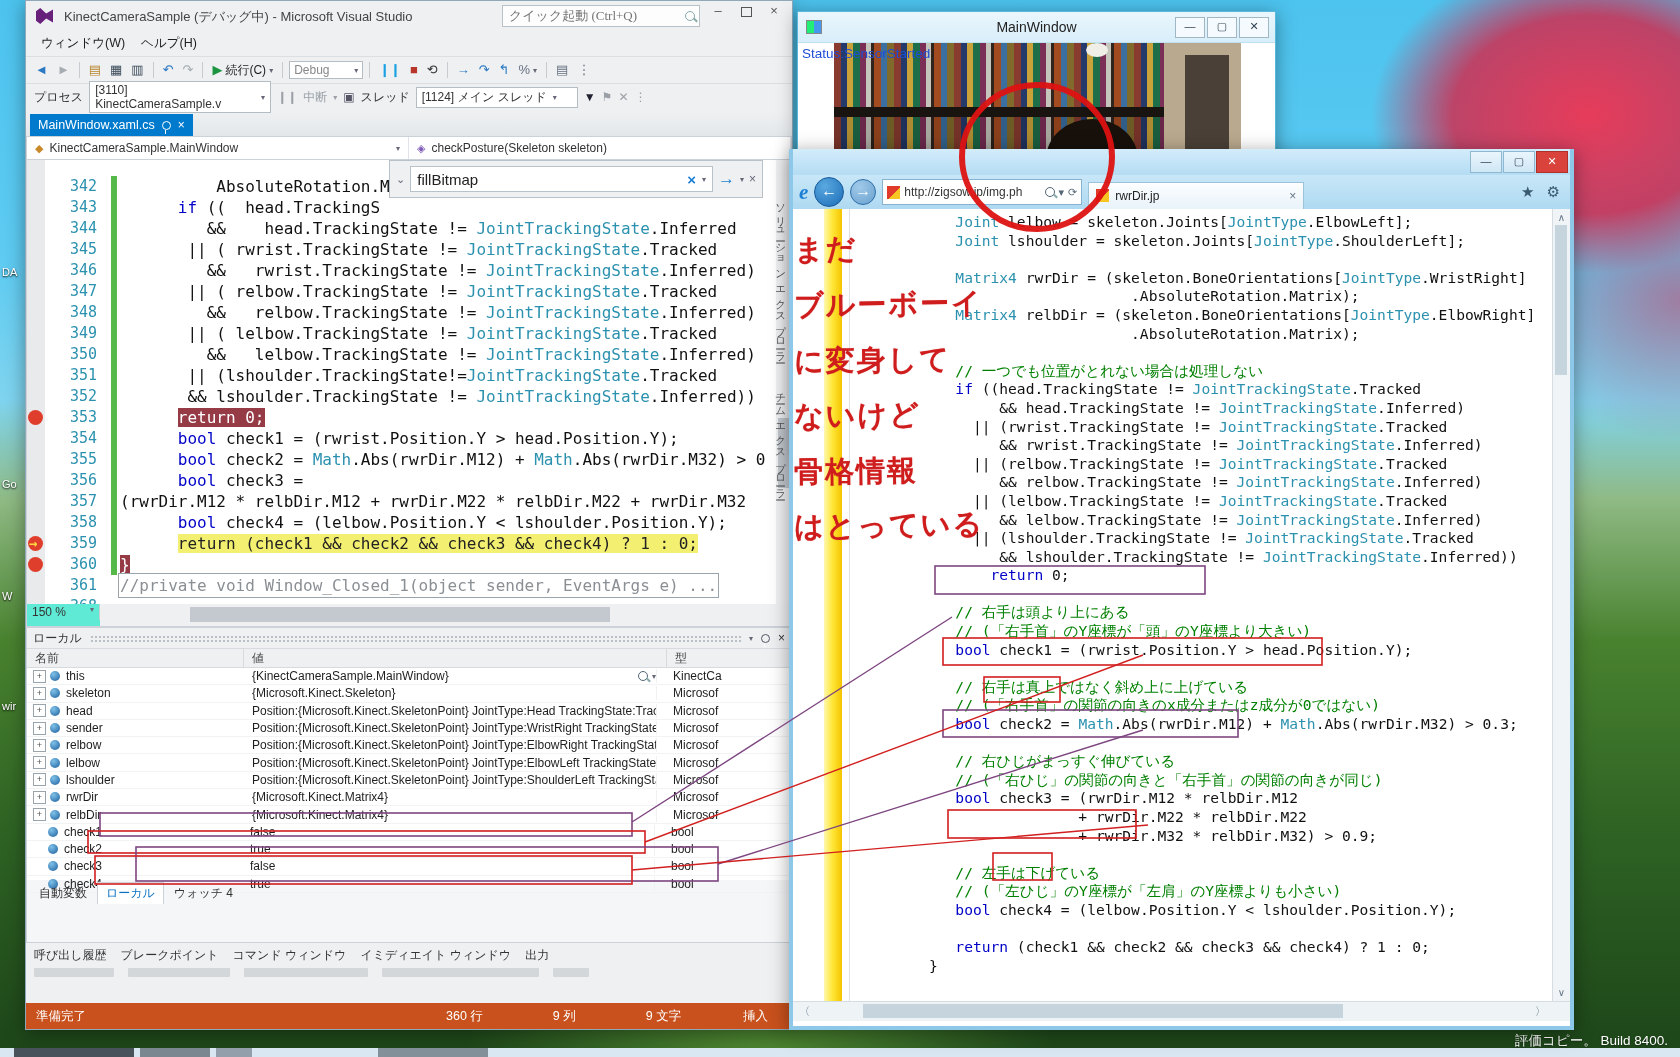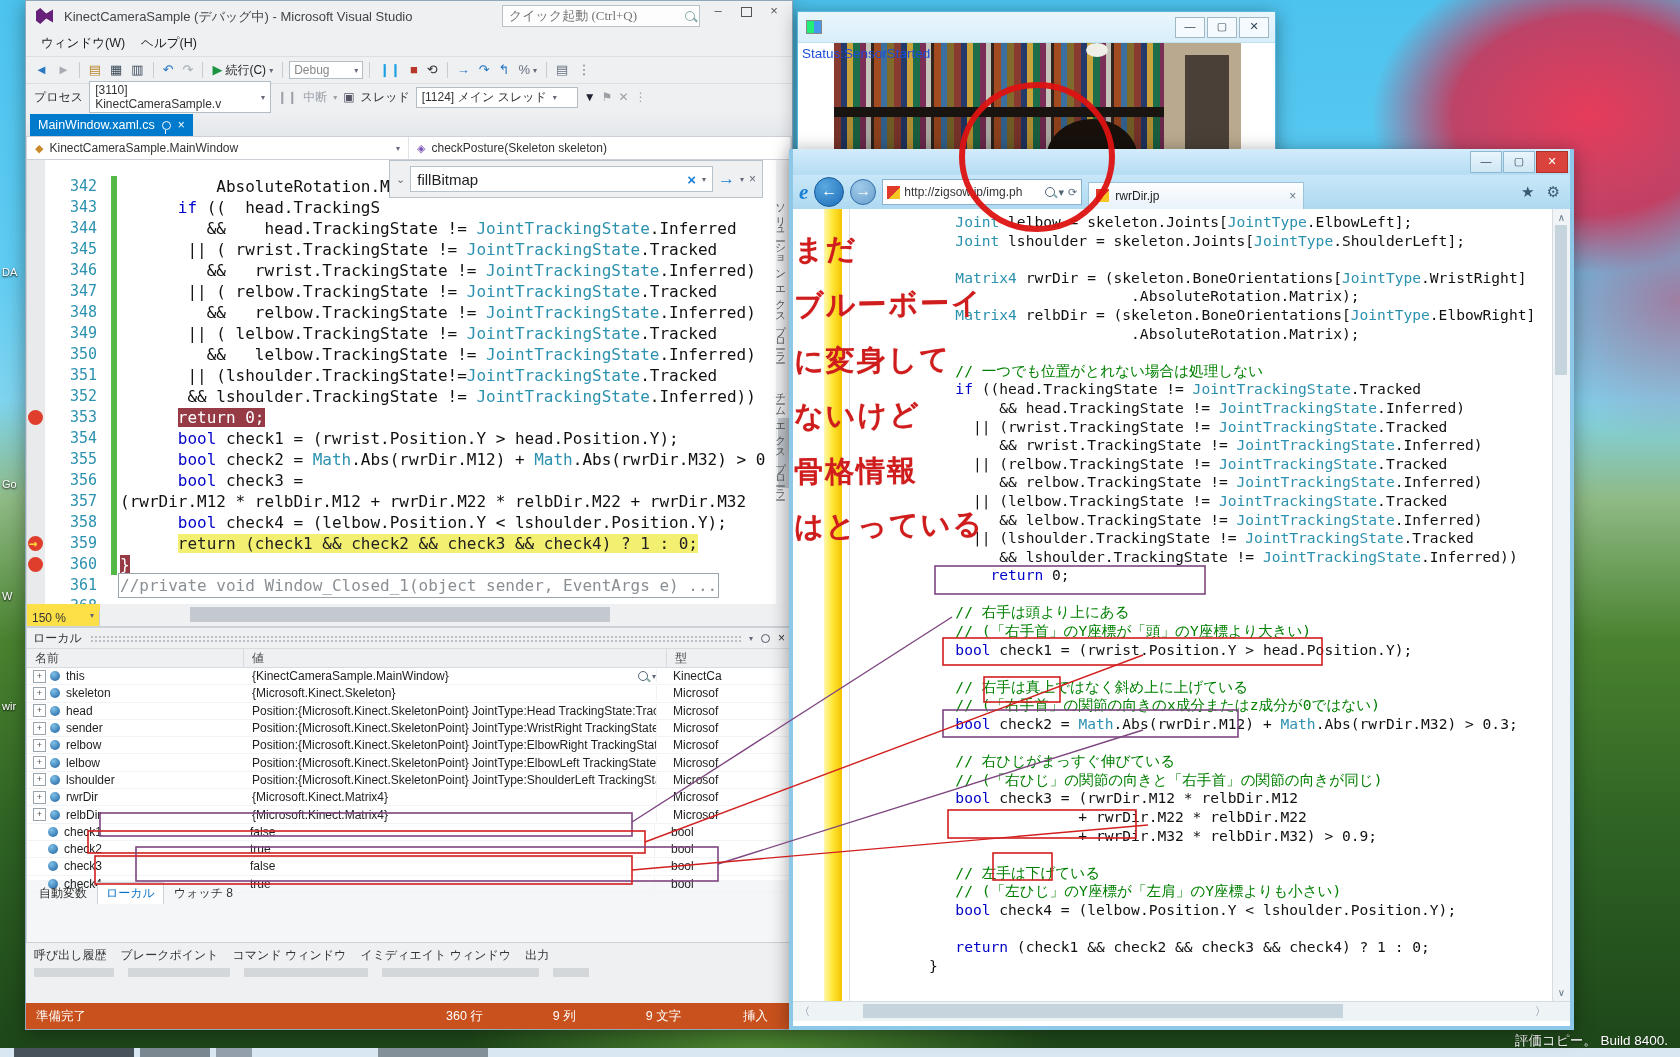--- a/index.html
+++ b/index.html
@@ -67,21 +67,21 @@
   .seg-bp{background:#963a46;color:#fff}
   .seg-ylw{background:#f3ef70;color:#222}
   .boxed361{outline:1px solid #9aa4ac;outline-offset:1px}
   #find-box{position:absolute;right:28px;top:0;width:360px;height:36px;background:#eef0f2;border:1px solid #b8c2ca;display:flex;align-items:center;gap:5px;padding:0 6px;z-index:5}
   #find-box .chev{color:#667;font-size:11px}
   .find-field{flex:1;height:24px;background:#fff;border:1px solid #b8c2ca;display:flex;align-items:center;padding:0 6px;font-size:15px;color:#222;gap:6px}
   .find-x{color:#1b7fd4;font-weight:bold}
   .find-next{color:#1b7fd4;font-size:17px;font-weight:bold}
   .ed-vscroll{position:absolute;right:0;top:0;width:15px;height:100%;background:#f0f1f3}
   .ed-vthumb{position:absolute;right:2px;top:58%;width:11px;height:70px;background:#c3c9cf}
-  .ed-bottom{height:22px;background:#fde047;border:1px solid #ccd2d8;border-top:0;display:flex;align-items:flex-end;font-size:12px;color:#333}
+  .ed-bottom{height:22px;background:#5eead4;border:1px solid #ccd2d8;border-top:0;display:flex;align-items:flex-start;font-size:12px;color:#333}
   .zoom-combo{width:62px;display:flex;justify-content:space-between;padding:1px 5px;border-right:1px solid #c8ccd0}
   .hscroll{flex:1;position:relative;height:100%;background:#eef0f2}
   .hthumb{position:absolute;left:90px;top:3px;width:420px;height:15px;background:#c3c9cf}
 
   
   #locals{background:#f5f6f7;border:1px solid #ccd2d8;height:314px;position:relative;overflow:hidden}
   .lc-title{height:20px;display:flex;align-items:center;padding:0 6px;font-size:12px;color:#333;gap:8px;background:#eef0f2}
   .lc-dots{flex:1;height:8px;background:radial-gradient(circle,#b9bfc6 1px,transparent 1.2px);background-size:4px 4px;margin-top:2px}
   .lc-heads{height:18px;display:flex;background:#eef0f2;border-top:1px solid #d7dbdf;border-bottom:1px solid #d7dbdf;font-size:12px;color:#444}
   .lc-heads span{padding:1px 8px;border-right:1px solid #d7dbdf}
@@ -169,20 +169,21 @@
 <div id="taskbar-sliver">
   <div class="tbseg" style="width:120px"></div>
   <div class="tbseg" style="width:70px;opacity:.55"></div>
   <div class="tbseg" style="width:36px;opacity:.4"></div>
   <div class="tbseg" style="width:110px;opacity:.5;margin-left:120px"></div>
 </div>
 
 <div id="mainwin" class="win">
   <div class="mw-titlebar">
     <div class="mw-icon"></div>
+    <div class="mw-title">MainWindow</div>
     <div class="mw-ctrls">
       <div class="mw-btn">—</div>
       <div class="mw-btn">▢</div>
       <div class="mw-btn">✕</div>
     </div>
   </div>
   <div class="mw-client">
     <div class="mw-status">Status:SensorStarted</div>
     <div class="cam">
       <div class="shelf-row" style="top:0"></div>
@@ -480,21 +481,21 @@
           <span class="lc-name">check4</span>
           <span class="lc-val">
             <span style="flex: 1 1 0%; overflow: hidden;">true</span>
           </span>
           <span class="lc-type">bool</span>
         </div>
       </div>
     <div class="pane-tabs" id="pane-tabs">
         <span class="pane-tab">自動変数</span>
         <span class="pane-tab active">ローカル</span>
-        <span class="pane-tab">ウォッチ 8</span>
+        <span class="pane-tab">ウォッチ 4</span>
       </div>
   </div>
   <div class="bottom-tabs" id="bottom-tabs">
       <span>呼び出し履歴</span>
       <span>ブレークポイント</span>
       <span>コマンド ウィンドウ</span>
       <span>イミディエイト ウィンドウ</span>
       <span>出力</span>
     </div>
   <div class="bt-pills" id="bt-pills">

